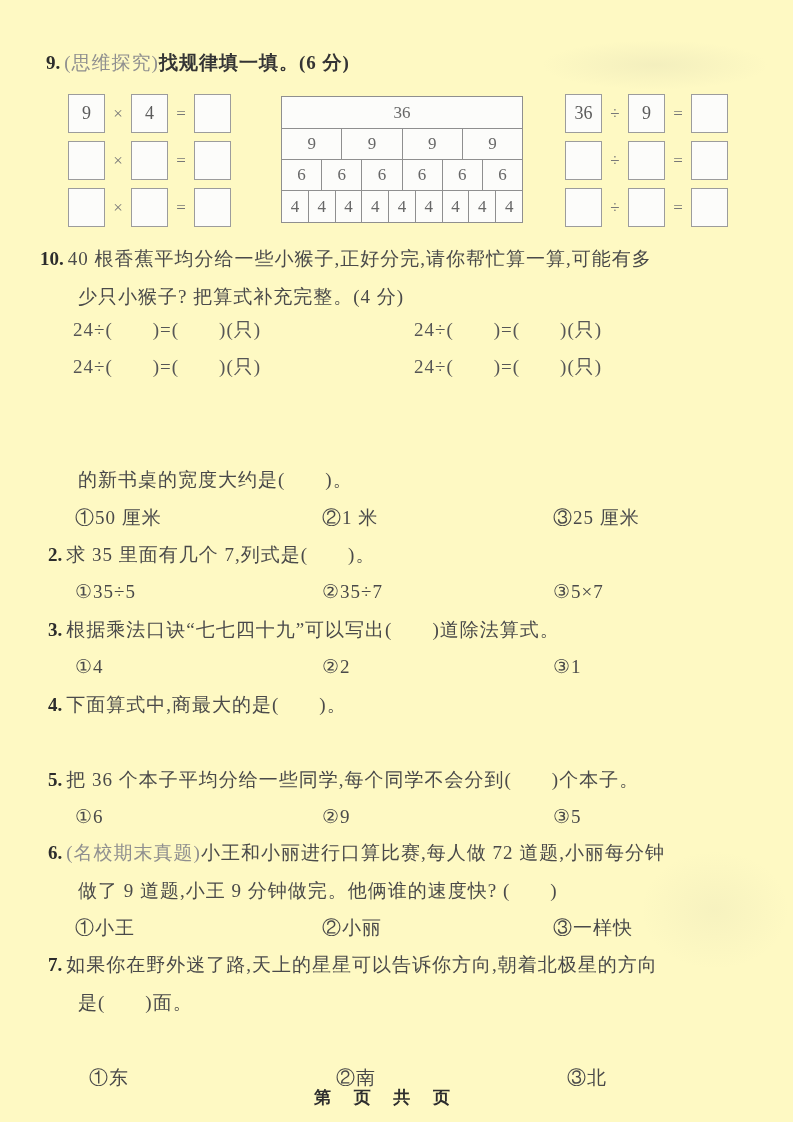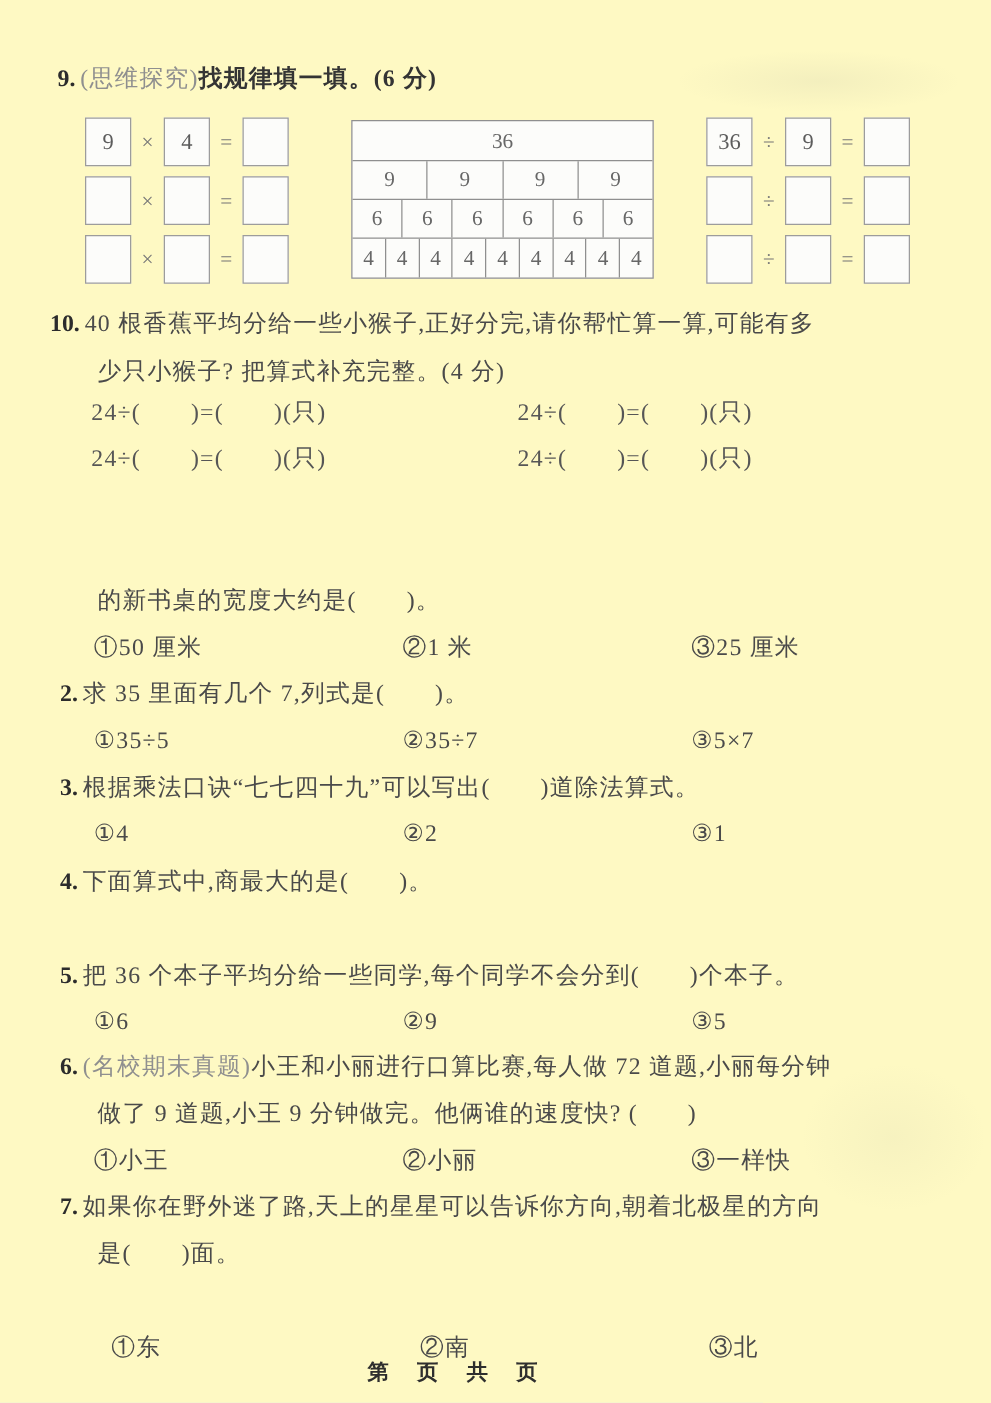--- a/index.html
+++ b/index.html
@@ -49,21 +49,21 @@
   }
   .tcell:first-child { border-left:none; }
   .eqline { font-size:19px; color:#565656; letter-spacing:1px; white-space:nowrap; }
   .sec-title { font-size:20px; font-weight:bold; color:#242424; letter-spacing:1px; }
   .sec-sub { font-size:19px; color:#3f3f3f; letter-spacing:1px; }
   .footer {
     position:absolute; left:0; top:1086px; width:730px;
     text-align:center;
     font-family:"Liberation Sans","DejaVu Sans",sans-serif;
     font-size:17px; font-weight:600; color:#2e2e2e;
-    letter-spacing:6px; word-spacing:6px;
+    letter-spacing:6px; word-spacing:6px;padding-left:20px;
   }
 </style>
 </head>
 <body>
 
 <div class="page">
 
   <div class="abs" style="left:46px; top:50px;">
     <span class="qnum">9.</span>
     <span class="tag">(思维探究)</span><span class="qtitle">找规律填一填。</span><span class="qtitle">(6 分)</span>

